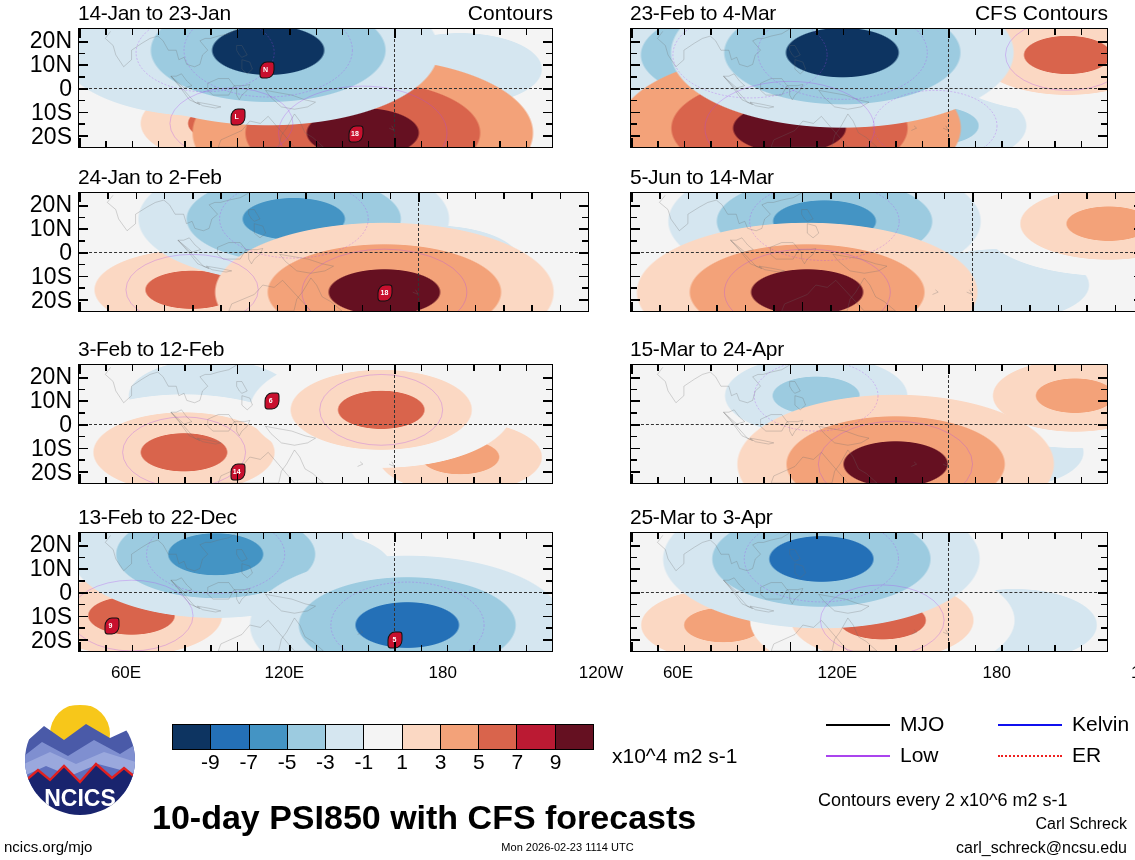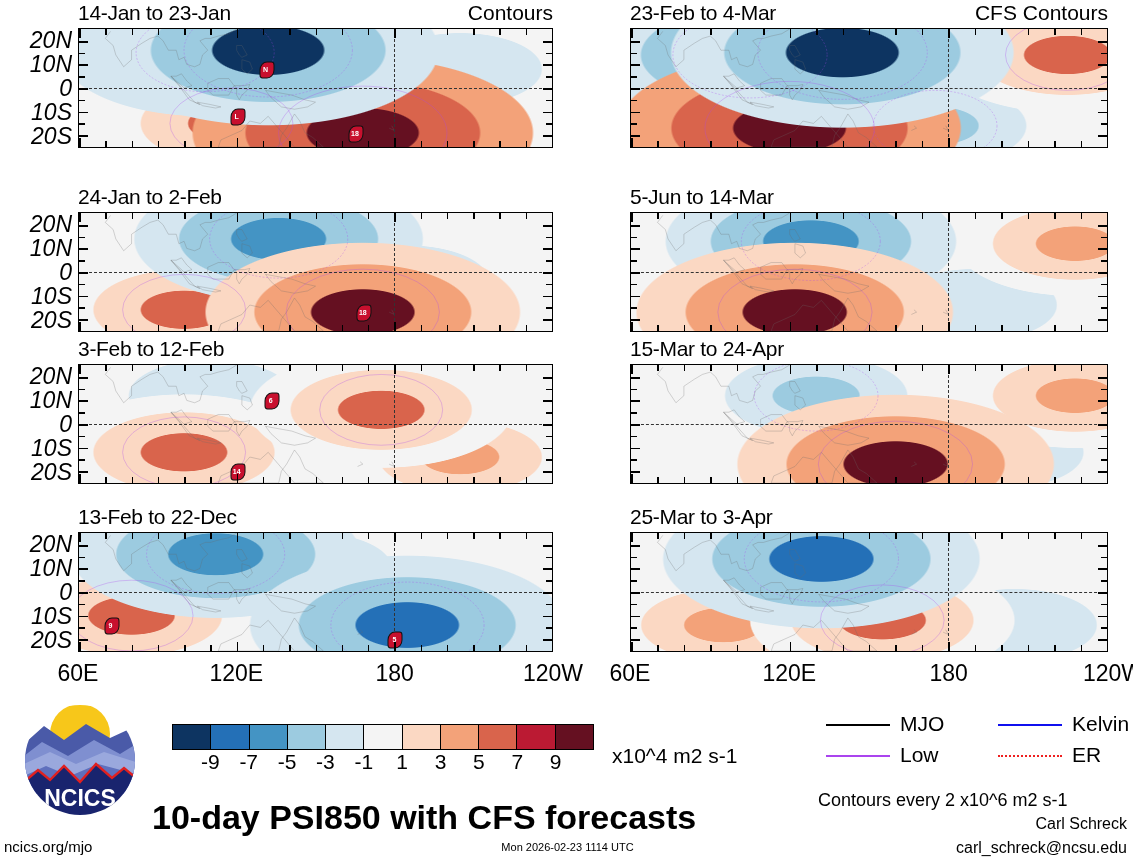--- a/index.html
+++ b/index.html
@@ -7,21 +7,21 @@
        font-family:"Liberation Sans","DejaVu Sans",sans-serif;color:#000;}
 
   
   #panels{position:absolute;left:0;top:0;width:1135px;height:690px;}
   .col{position:absolute;top:0;width:560px;height:690px;}
   .col.left{left:0;}
   .col.right{left:575px;}
 
   .panel{position:absolute;left:78px;width:475px;height:120px;}
   .col.right .panel{left:55px;width:478px;}
-  .panel.r0{top:28px;} .panel.r1{top:212px;} .panel.r2{top:364px;} .panel.r3{top:532px;}
+  .panel.r0{top:28px;} .panel.r1{top:192px;padding-left:36px;} .panel.r2{top:364px;} .panel.r3{top:532px;}
 
   .ptitle{position:absolute;left:0;top:-26px;font-size:21px;line-height:22px;
           white-space:nowrap;letter-spacing:-.3px;}
   .pright{position:absolute;right:0;top:-26px;font-size:21px;line-height:22px;white-space:nowrap;}
 
   .map{position:absolute;inset:0;border:1.6px solid #000;box-sizing:border-box;
        overflow:hidden;background:#f2f2f2;}
 
   
   .fill{position:absolute;inset:0;}
@@ -35,24 +35,24 @@
   
   .ticks{position:absolute;inset:0;pointer-events:none;}
   .ticks i{position:absolute;background:#000;}
   .tk-b{bottom:0;width:1.4px;height:6px;}
   .tk-t{top:0;width:1.4px;height:6px;}
   .tk-l{left:0;height:1.4px;width:6px;}
   .tk-r{right:0;height:1.4px;width:6px;}
 
   
   .ylab{position:absolute;right:100%;margin-right:6px;font-size:23px;line-height:23px;
-        white-space:nowrap;transform:translateY(-50%);text-align:right;width:72px;font-style:italic;}
+        white-space:nowrap;transform:translateY(-50%);text-align:right;width:72px;}
   
   .xlabs{position:absolute;left:0;right:0;top:100%;margin-top:8px;height:30px;}
-  .xlabs span{position:absolute;font-size:23px;line-height:26px;transform:translateX(-50%);white-space:nowrap;}
+  .xlabs span{position:absolute;font-size:17px;line-height:26px;transform:translateX(-50%);white-space:nowrap;margin-left:48px;}
   .col.right .xlabs span.clip{overflow:hidden;width:50px;transform:translateX(-50%);}
 
   
   .storm{position:absolute;width:13px;height:15px;transform:translate(-50%,-50%);}
   .storm b{position:absolute;left:0;top:0;width:13px;height:15px;background:#c8102e;
            border:1.2px solid #111;border-radius:50% 20% 50% 20%;}
   .storm s{position:absolute;left:0;top:0;width:13px;height:15px;color:#fff;
            font-size:7px;line-height:15px;text-align:center;text-decoration:none;font-weight:bold;}
 
   

